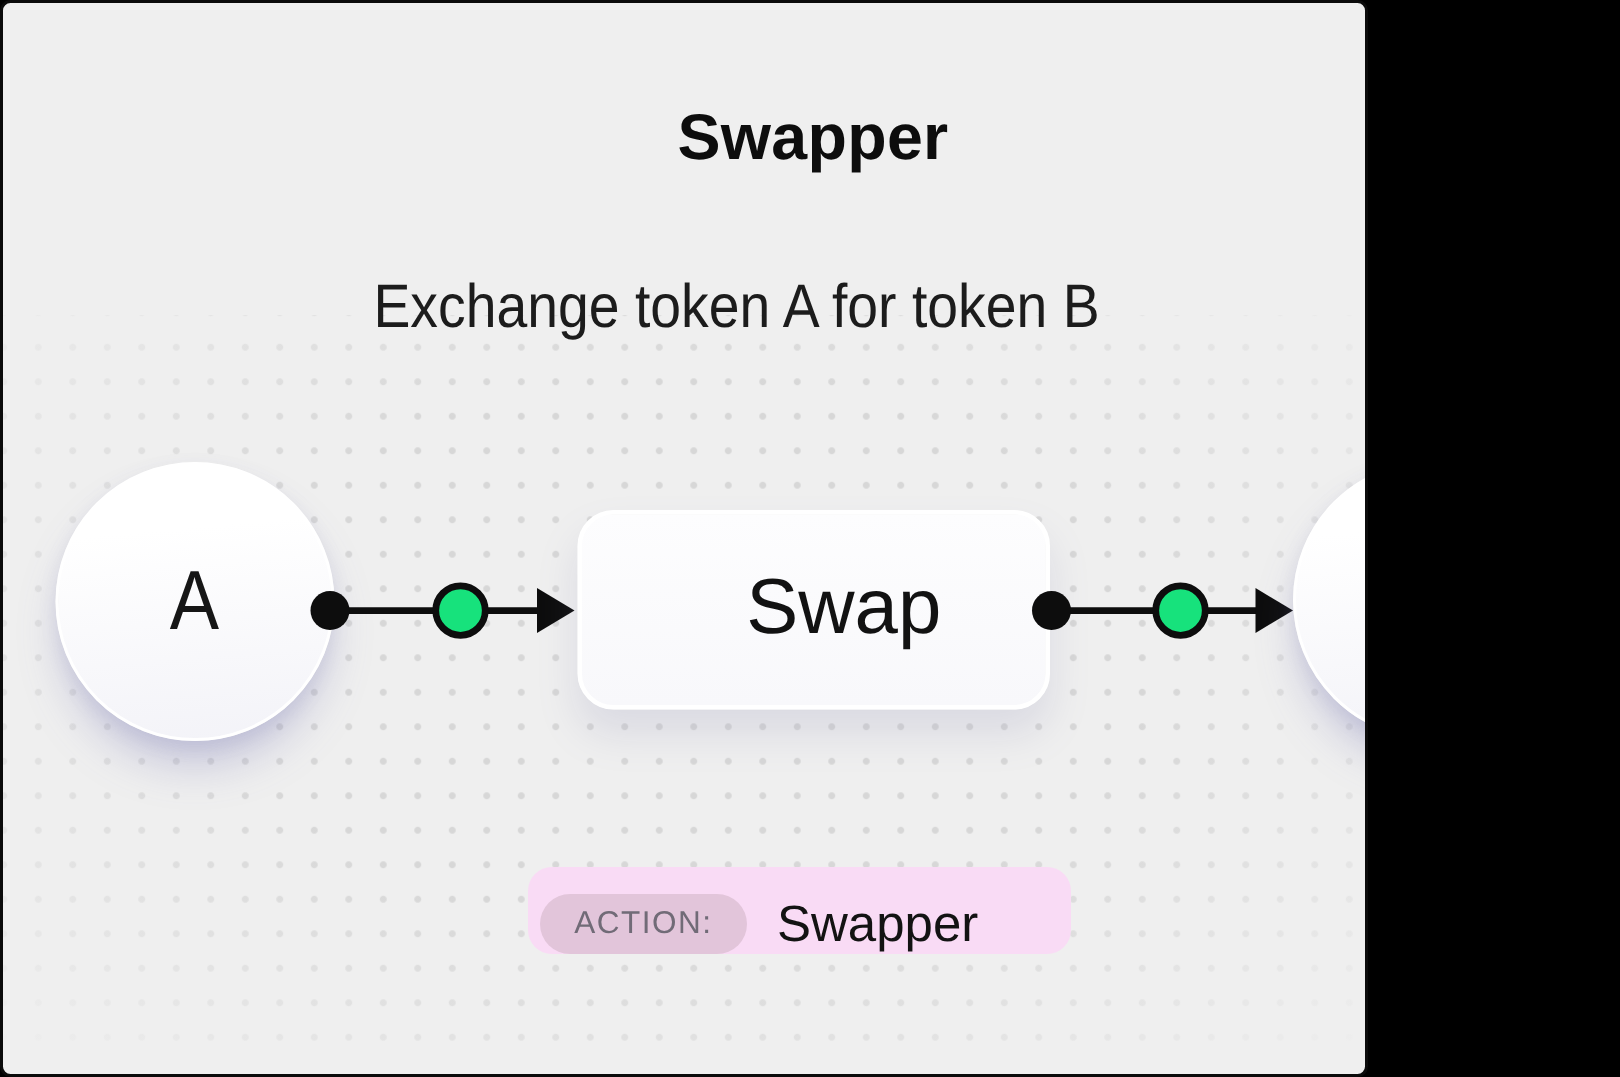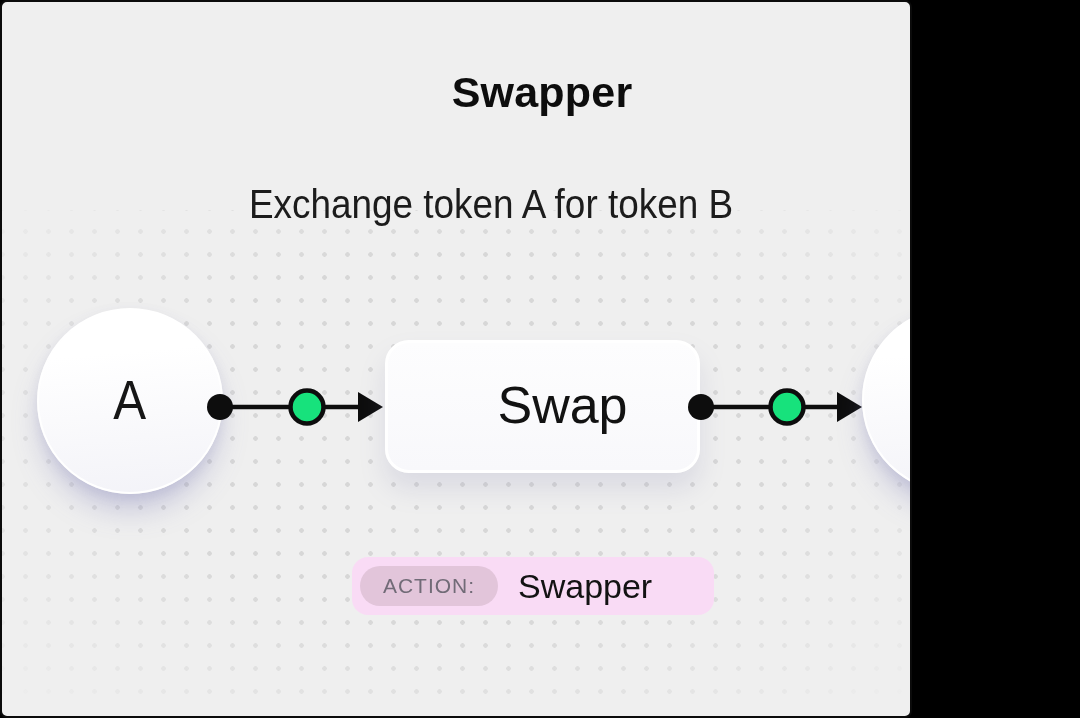--- a/index.html
+++ b/index.html
@@ -48,23 +48,23 @@
     border:3px solid #ffffff;
     box-shadow: 0 16px 26px rgba(125,125,170,0.18);
     display:flex; align-items:center; justify-content:center;padding-left:40px;
   }
   .swap-box .swap-label { font-size:52px; color:#121212; margin-top:-4px; }
   .connector { position:absolute; width:182px; height:52px; }
   .connector-left  { left:203px; top:379px; }
   .connector-right { left:684px; top:379px; }
   
   .action-badge {
-    position:absolute; left:350px; top:555px; width:362px; height:58px;
+    position:absolute; left:350px; top:576px; width:362px; height:58px;
     background:#f9dbf5; border-radius:16px;
-    display:flex; align-items:center;
+    display:flex; align-items:flex-end;
   }
   .action-chip {
     margin-left:8px; width:138px; height:40px; border-radius:20px;
     background:#e2c5da; display:flex; align-items:center; justify-content:center;
   }
   .action-chip-label {
     font-size:21px; color:#716b77; letter-spacing:1px; font-weight:500;
   }
   .action-value { margin-left:20px; font-size:34px; color:#131313; }
 </style>

